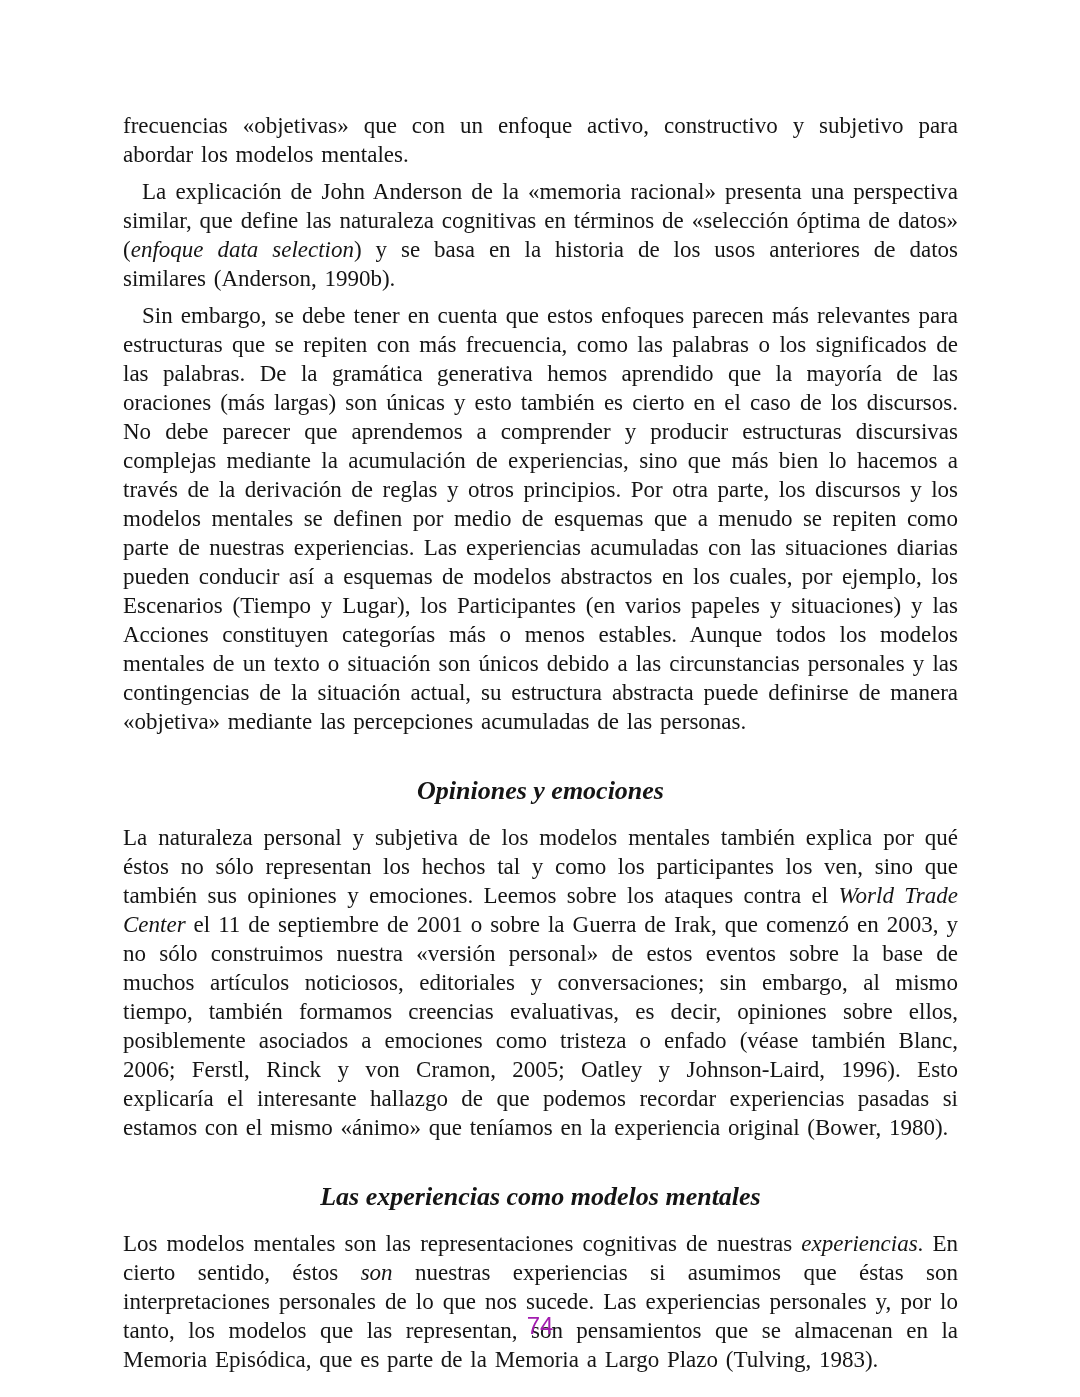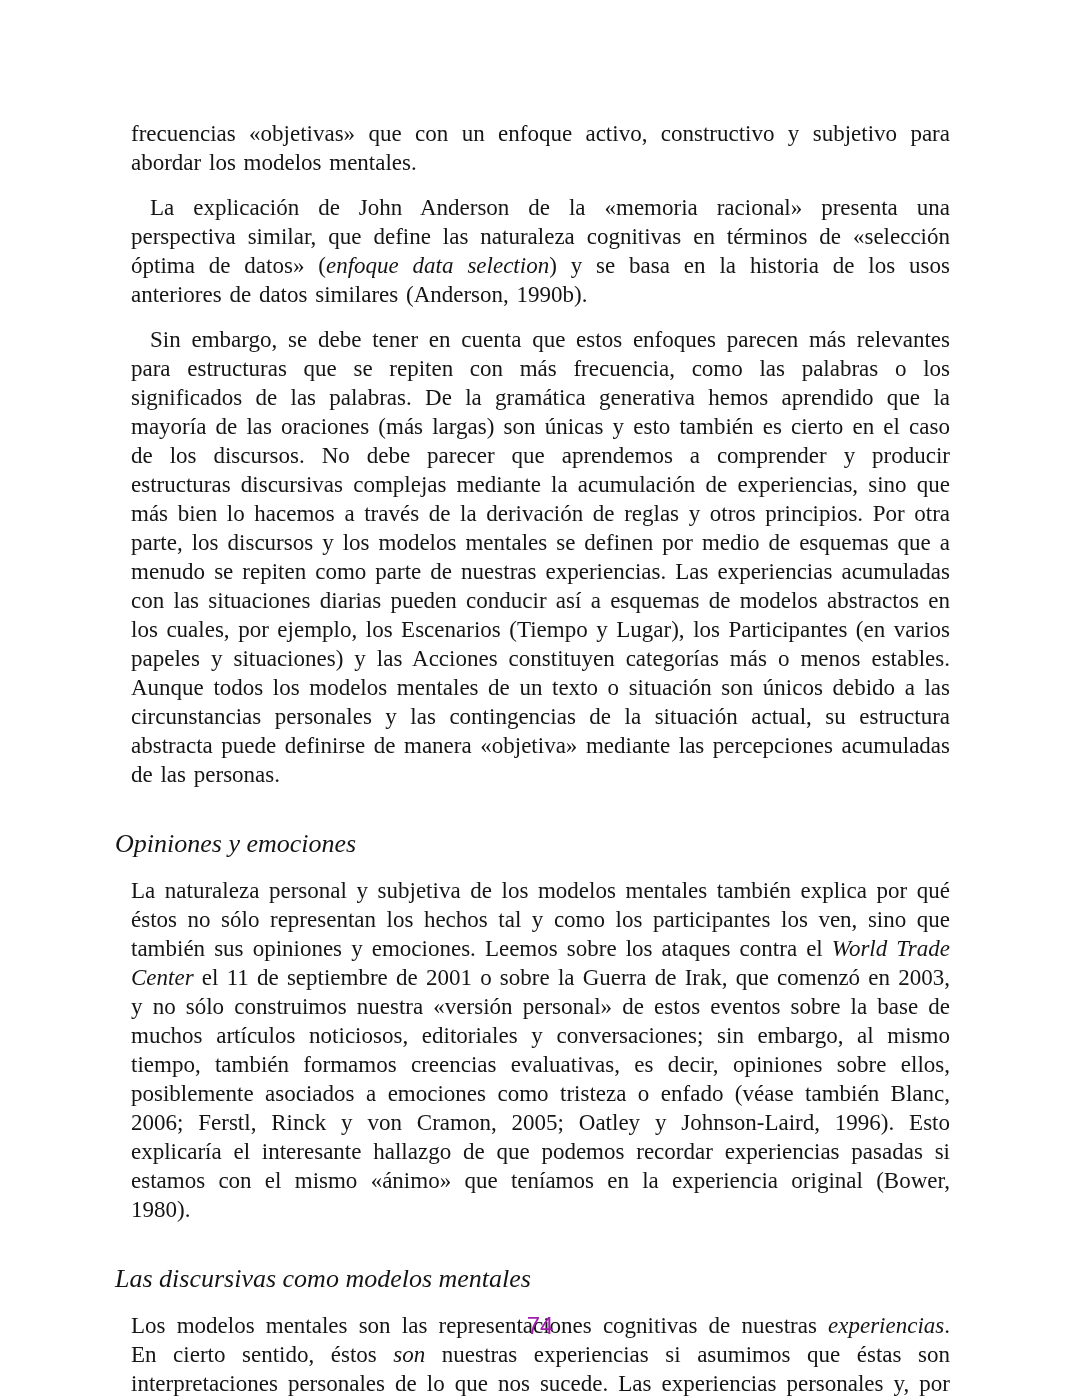--- a/index.html
+++ b/index.html
@@ -15,39 +15,39 @@
     background: #ffffff;
     color: #151515;
     padding: 103px 114px 0 115px;
     font-family: "Liberation Serif", serif;
     overflow: hidden;
   }
   .text-block {
     width: 851px;
   }
   .para {
-    margin: 16px;
+    margin: 8px;
     font-size: 23px;
     line-height: 29px;
     text-align: justify;
     word-spacing: 2px;
   }
   .para.indent {
     text-indent: 19px;
   }
   .italic {
     font-style: italic;
   }
   .heading {
     margin: 39px 0 16px 0;
     font-size: 26px;
     line-height: 32px;
-    font-weight: normal;
+    font-weight: bold;
     font-style: italic;
-    text-align: left;
+    text-align: center;
   }
   .page-number {
     position: absolute;
     left: 0;
     right: 0;
     top: 1312px;
     text-align: center;
     font-family: "Liberation Sans", sans-serif;
     font-size: 24px;
     color: #a21caf;
@@ -56,17 +56,17 @@
 </head>
 <body>
 
 <div class="page">
   <div class="text-block" id="doc-blocks">
       <p class="para"><span class="">frecuencias «objetivas» que con un enfoque activo, constructivo y subjetivo para abordar los modelos mentales.</span></p>
       <p class="para indent"><span class="">La explicación de John Anderson de la «memoria racional» presenta una perspectiva similar, que define las naturaleza cognitivas en términos de «selección óptima de datos» (</span><span class="italic">enfoque data selection</span><span class="">) y se basa en la historia de los usos anteriores de datos similares (Anderson, 1990b).</span></p>
       <p class="para indent"><span class="">Sin embargo, se debe tener en cuenta que estos enfoques parecen más relevantes para estructuras que se repiten con más frecuencia, como las palabras o los significados de las palabras. De la gramática generativa hemos aprendido que la mayoría de las oraciones (más largas) son únicas y esto también es cierto en el caso de los discursos. No debe parecer que aprendemos a comprender y producir estructuras discursivas complejas mediante la acumulación de experiencias, sino que más bien lo hacemos a través de la derivación de reglas y otros principios. Por otra parte, los discursos y los modelos mentales se definen por medio de esquemas que a menudo se repiten como parte de nuestras experiencias. Las experiencias acumuladas con las situaciones diarias pueden conducir así a esquemas de modelos abstractos en los cuales, por ejemplo, los Escenarios (Tiempo y Lugar), los Participantes (en varios papeles y situaciones) y las Acciones constituyen categorías más o menos estables. Aunque todos los modelos mentales de un texto o situación son únicos debido a las circunstancias personales y las contingencias de la situación actual, su estructura abstracta puede definirse de manera «objetiva» mediante las percepciones acumuladas de las personas.</span></p>
       <h2 class="heading"><span class="italic">Opiniones y emociones</span></h2>
       <p class="para"><span class="">La naturaleza personal y subjetiva de los modelos mentales también explica por qué éstos no sólo representan los hechos tal y como los participantes los ven, sino que también sus opiniones y emociones. Leemos sobre los ataques contra el </span><span class="italic">World Trade Center</span><span class=""> el 11 de septiembre de 2001 o sobre la Guerra de Irak, que comenzó en 2003, y no sólo construimos nuestra «versión personal» de estos eventos sobre la base de muchos artículos noticiosos, editoriales y conversaciones; sin embargo, al mismo tiempo, también formamos creencias evaluativas, es decir, opiniones sobre ellos, posiblemente asociados a emociones como tristeza o enfado (véase también Blanc, 2006; Ferstl, Rinck y von Cramon, 2005; Oatley y Johnson-Laird, 1996). Esto explicaría el interesante hallazgo de que podemos recordar experiencias pasadas si estamos con el mismo «ánimo» que teníamos en la experiencia original (Bower, 1980).</span></p>
-      <h2 class="heading"><span class="italic">Las discursivas como modelos mentales</span></h2>
+      <h2 class="heading"><span class="italic">Las experiencias como modelos mentales</span></h2>
       <p class="para"><span class="">Los modelos mentales son las representaciones cognitivas de nuestras </span><span class="italic">experiencias</span><span class="">. En cierto sentido, éstos </span><span class="italic">son</span><span class=""> nuestras experiencias si asumimos que éstas son interpretaciones personales de lo que nos sucede. Las experiencias personales y, por lo tanto, los modelos que las representan, son pensamientos que se almacenan en la Memoria Episódica, que es parte de la Memoria a Largo Plazo (Tulving, 1983).</span></p>
     </div>
   <div class="page-number">74</div>
 </div>
 
 </body></html>

